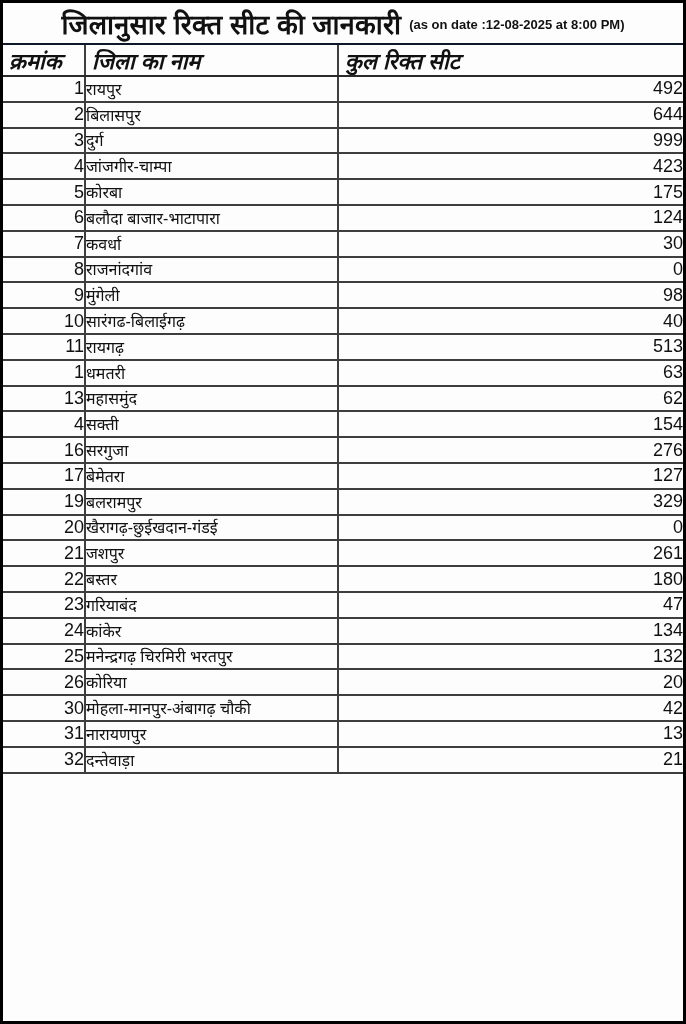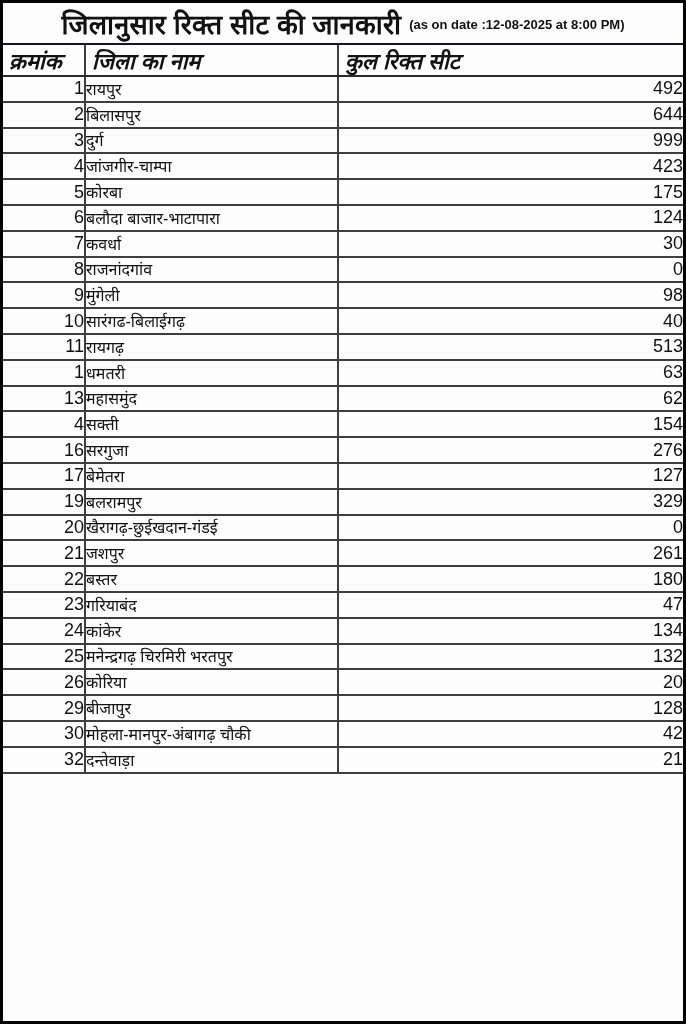--- a/index.html
+++ b/index.html
@@ -220,30 +220,30 @@
           <td class="cell-sr">25</td>
           <td class="cell-district">मनेन्द्रगढ़ चिरमिरी भरतपुर</td>
           <td class="cell-seats">132</td>
         </tr>
         <tr>
           <td class="cell-sr">26</td>
           <td class="cell-district">कोरिया</td>
           <td class="cell-seats">20</td>
         </tr>
         <tr>
-          <td class="cell-sr">29</td>
-          <td class="cell-district">बीजापुर</td>
-          <td class="cell-seats">128</td>
-        </tr>
-        <tr>
           <td class="cell-sr">30</td>
           <td class="cell-district">मोहला-मानपुर-अंबागढ़ चौकी</td>
           <td class="cell-seats">42</td>
         </tr>
         <tr>
+          <td class="cell-sr">31</td>
+          <td class="cell-district">नारायणपुर</td>
+          <td class="cell-seats">13</td>
+        </tr>
+        <tr>
           <td class="cell-sr">32</td>
           <td class="cell-district">दन्तेवाड़ा</td>
           <td class="cell-seats">21</td>
         </tr>
       </tbody>
 
   </table>
 
 </div>
 

